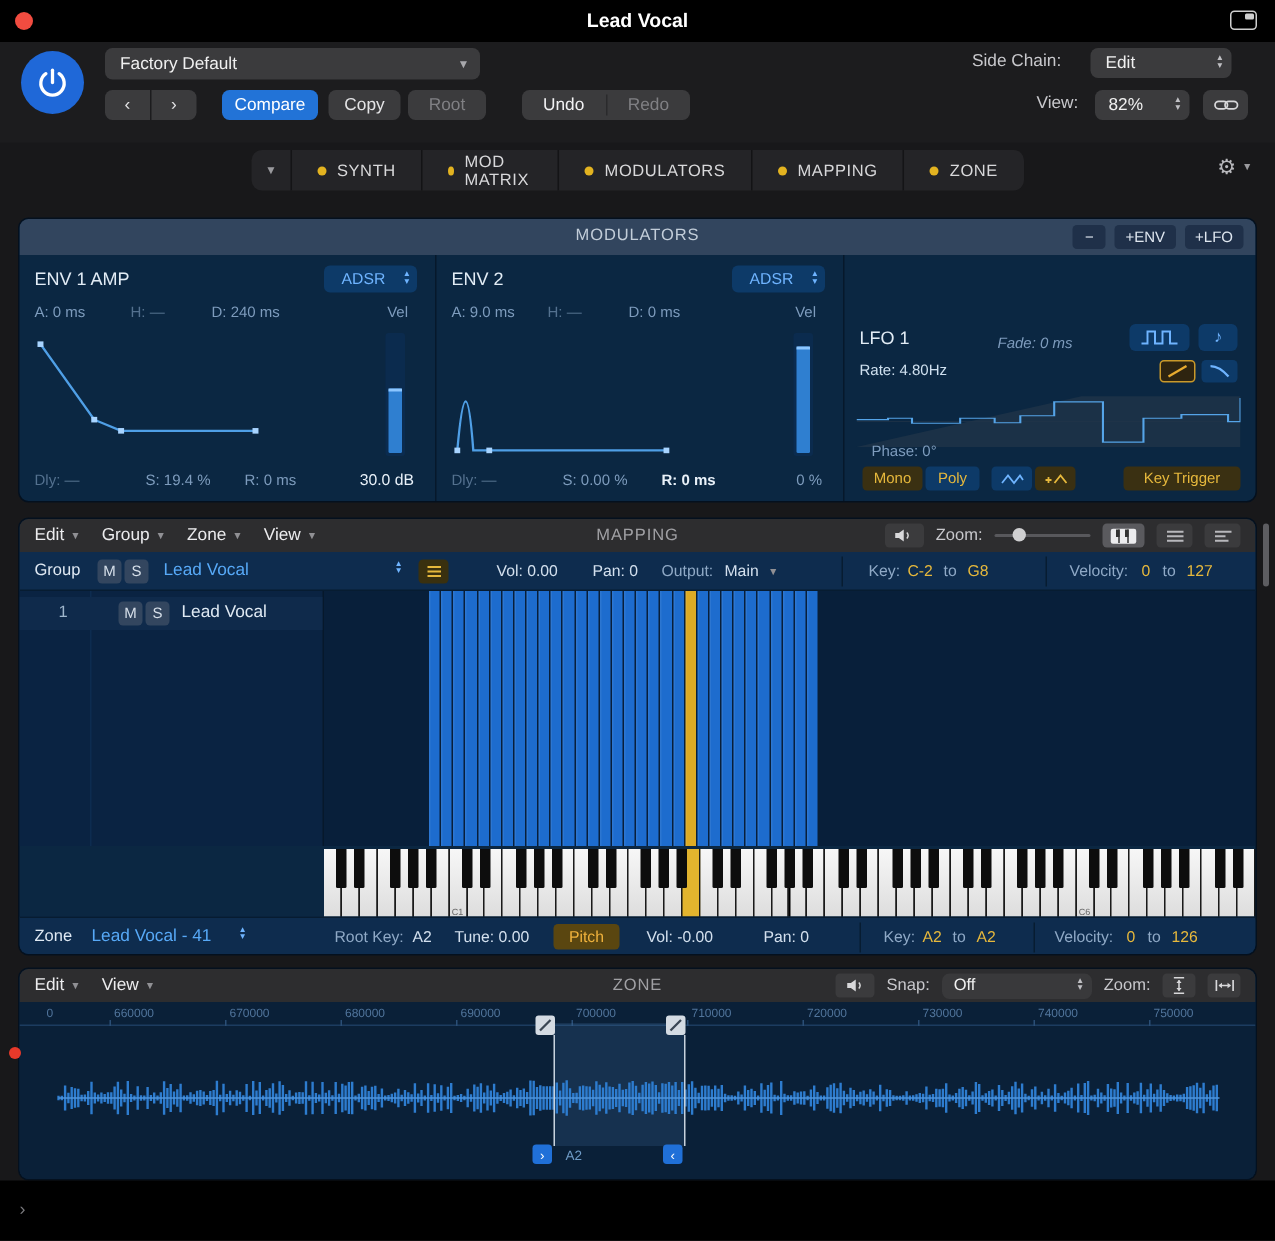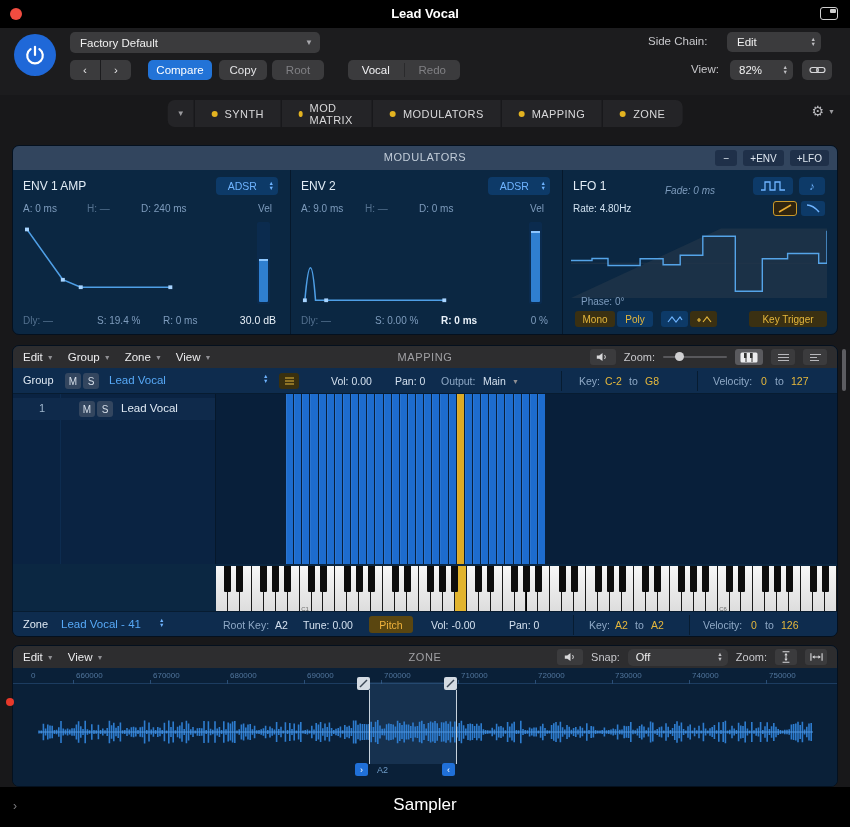--- a/index.html
+++ b/index.html
@@ -35,21 +35,21 @@
   .gear .chev2{font-size:7px;color:#9a9a9e;}
 
   
   .panel{position:absolute;left:12px;width:826px;background:#0b2742;border-radius:7px;border:1px solid #04101e;overflow:hidden;}
   .modhdr{position:relative;height:24px;background:#32455e;}
   .modtitle{position:absolute;left:0;top:5px;width:100%;text-align:center;color:#c2cdd9;font-size:11px;letter-spacing:.6px;}
   .modbtns{position:absolute;right:8px;top:4px;display:flex;gap:6px;}
   .modbtn{height:16px;background:#1f3049;border-radius:3px;color:#dfe7f0;font-size:10px;display:flex;align-items:center;justify-content:center;padding:0 7px;}
   .modcols{position:absolute;left:0;top:24px;right:0;bottom:0;display:grid;grid-template-columns:278px 272px 1fr;}
   .modcol{position:relative;border-right:1px solid #06182b;}
-  .modcol:last-child{border-right:none;}
+  .modcol:last-child{border-right:none;margin-top:39px;}
   .envname{position:absolute;left:10px;top:9px;color:#e2ecf5;font-size:12px;}
   .bluebox{background:#0d3a68;border-radius:4px;display:flex;align-items:center;color:#6fb4ff;}
   .adsr{position:absolute;right:12px;top:7px;width:62px;height:18px;font-size:10.5px;}
   .adsr .txt{flex:1;text-align:center;}
   .bstep{display:flex;flex-direction:column;justify-content:center;line-height:5px;padding-right:4px;}
   .bstep span{font-size:5.5px;color:#6fb4ff;}
   .p10{font-size:10px;color:#7e9cbd;}
   .pwhite{color:#e9f1f9;}
   .pdim{color:#54718f;}
   .envgraph{position:absolute;left:10px;right:48px;top:52px;bottom:30px;}
@@ -148,21 +148,21 @@
       </div>
     <div class="btn abs" style="left:101px;top:32px;width:30px;height:20px;border-radius:0 5px 5px 0;">
         <span>›</span>
       </div>
 
     <div class="btn blue abs" style="left:148px;top:32px;width:64px;height:20px;">Compare</div>
     <div class="btn abs" style="left:219px;top:32px;width:48px;height:20px;">Copy</div>
     <div class="btn dim abs" style="left:272px;top:32px;width:52px;height:20px;">Root</div>
 
     <div class="btn abs" style="left:348px;top:32px;width:112px;height:20px;padding:0;">
-      <span style="flex:1;text-align:center;color:#f2f2f4;">Vocal</span>
+      <span style="flex:1;text-align:center;color:#f2f2f4;">Undo</span>
       <span style="width:1px;height:14px;background:#2a2a2c;"></span>
       <span style="flex:1;text-align:center;color:#808084;">Redo</span>
     </div>
 
     <span class="hlabel abs" style="left:691px;top:35px;">View:</span>
     <div class="select abs" style="left:730px;top:32px;width:63px;height:20px;padding-left:9px;">
       <span>82%</span>
       <span class="stepper">
           <span>▲</span>
           <span>▼</span>
@@ -670,16 +670,15 @@
           <span>‹</span>
         </div>
     </div>
   </div>
 
   <div class="reddot"></div>
   <div class="scrollthumb"></div>
 
   <div class="bottombar">
     <span class="expchev">›</span>
-    <div class="apptitle">Sampler</div>
   </div>
 
 </div>
 
 </body></html>

